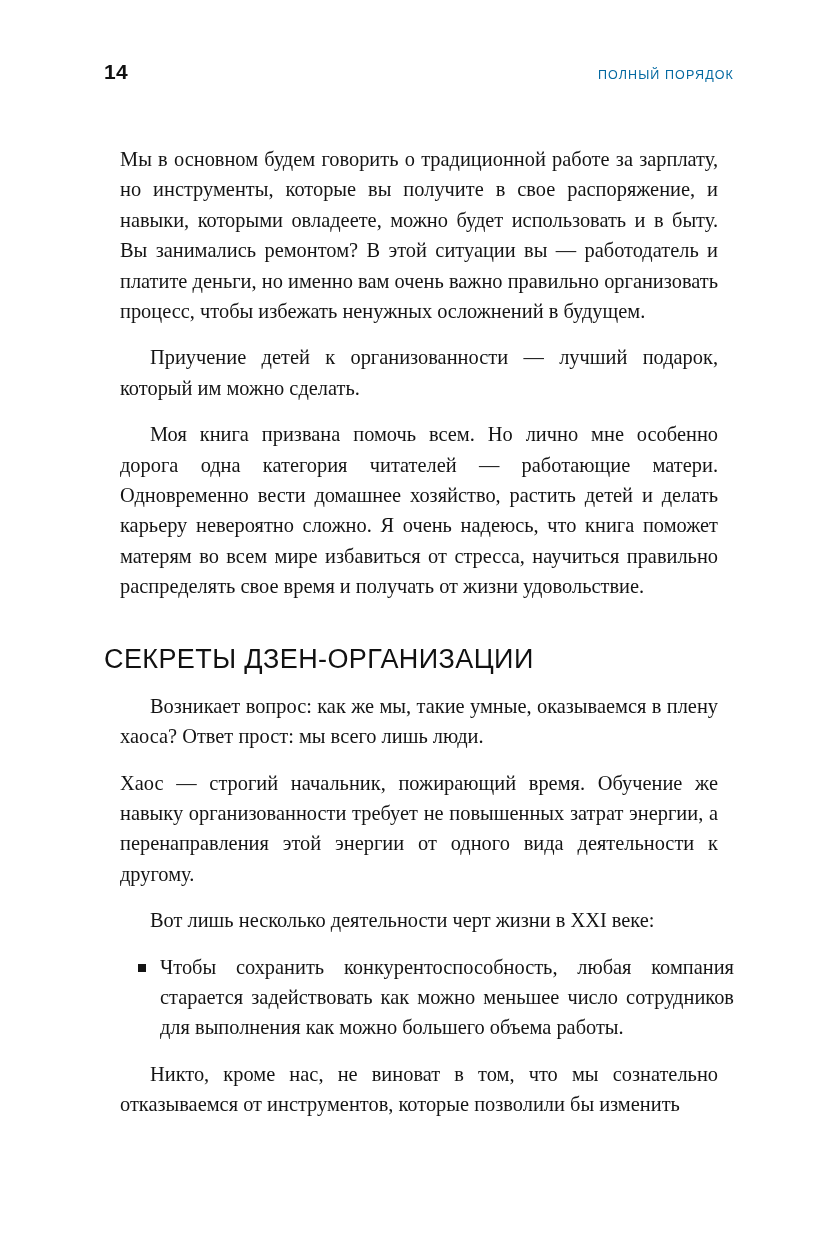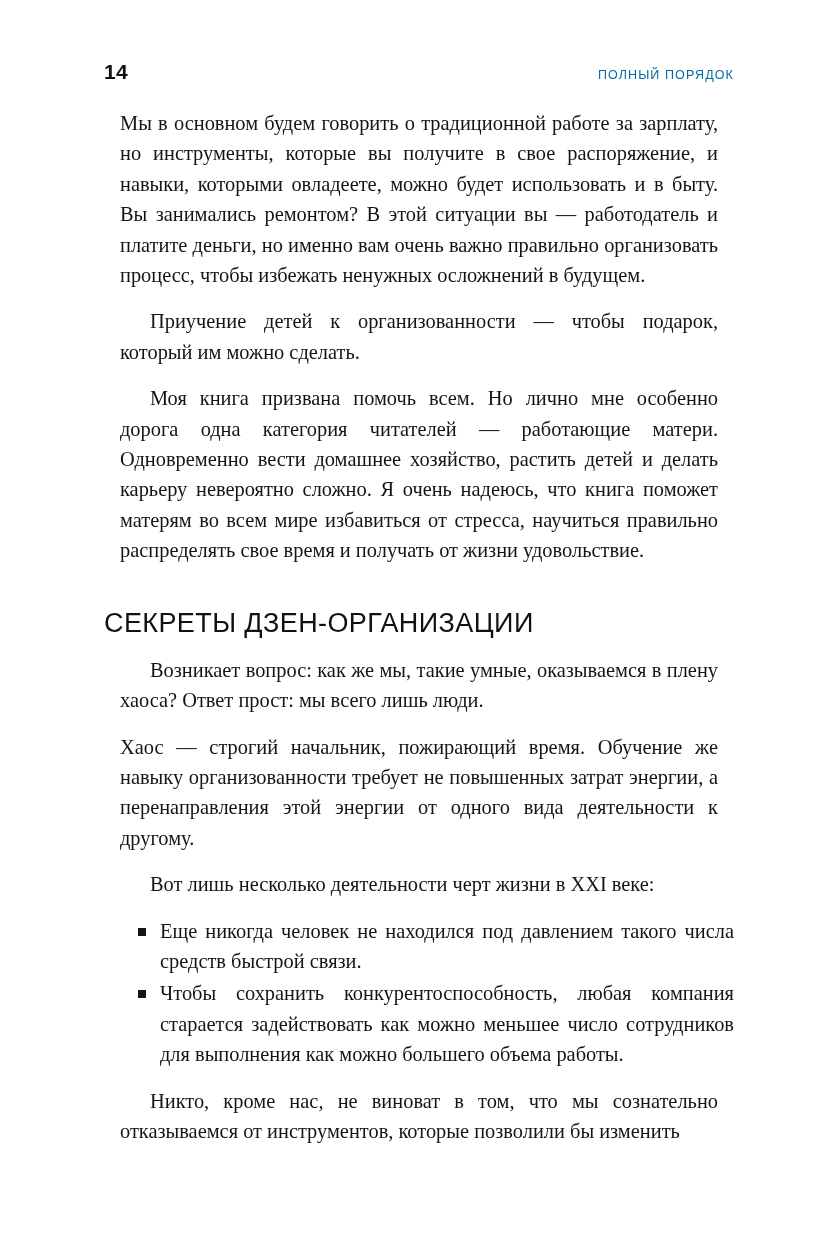--- a/index.html
+++ b/index.html
@@ -27,21 +27,21 @@
     position: absolute;
     left: 104px;
     top: 60px;
     width: 630px;
   }
   .running-head {
     display: flex;
     align-items: baseline;
     justify-content: space-between;
     height: 26px;
-    margin-bottom: 22px;
+    margin-bottom: 58px;
   }
   .folio {
     font-family: "Liberation Sans", sans-serif;
     font-weight: bold;
     font-size: 21px;
     letter-spacing: 0.2px;
     color: #111111;
   }
   .book-title {
     font-family: "Liberation Sans", sans-serif;
@@ -105,34 +105,30 @@
 
 <div class="page">
   <div class="content">
 
     <div class="running-head">
       <span class="folio">14</span>
       <span class="book-title">ПОЛНЫЙ ПОРЯДОК</span>
     </div>
 
     <p class="body-text first">Мы в основном будем говорить о традиционной работе за зарплату, но инструменты, которые вы получите в свое распоряжение, и навыки, которыми овладеете, можно будет использовать и в быту. Вы занимались ремонтом? В этой ситуации вы — работодатель и платите деньги, но именно вам очень важно правильно организовать процесс, чтобы избежать ненужных осложнений в будущем.</p>
-    <p class="body-text indent">Приучение детей к организованности — чтобы подарок, который им можно сделать.</p>
+    <p class="body-text indent">Приучение детей к организованности — лучший подарок, который им можно сделать.</p>
     <p class="body-text indent">Моя книга призвана помочь всем. Но лично мне особенно дорога одна категория читателей — работающие матери. Одновременно вести домашнее хозяйство, растить детей и делать карьеру невероятно сложно. Я очень надеюсь, что книга поможет матерям во всем мире избавиться от стресса, научиться правильно распределять свое время и получать от жизни удовольствие.</p>
 
     <h2 class="section-title">СЕКРЕТЫ ДЗЕН-ОРГАНИЗАЦИИ</h2>
 
     <p class="body-text indent">Возникает вопрос: как же мы, такие умные, оказываемся в плену хаоса? Ответ прост: мы всего лишь люди.</p>
     <p class="body-text first">Хаос — строгий начальник, пожирающий время. Обучение же навыку организованности требует не повышенных затрат энергии, а перенаправления этой энергии от одного вида деятельности к другому.</p>
     <p class="body-text indent">Вот лишь несколько деятельности черт жизни в XXI веке:</p>
 
     <ul class="bullets">
-      <li>
-        <span class="sq"></span>
-        <span>Еще никогда человек не находился под давлением такого числа средств быстрой связи.</span>
-      </li>
       <li>
         <span class="sq"></span>
         <span>Чтобы сохранить конкурентоспособность, любая компания старается задействовать как можно меньшее число сотрудников для выполнения как можно большего объема работы.</span>
       </li>
     </ul>
 
     <p class="body-text indent gap-after-list">Никто, кроме нас, не виноват в том, что мы сознательно отказываемся от инструментов, которые позволили бы изменить</p>
 
   </div>
 </div>

